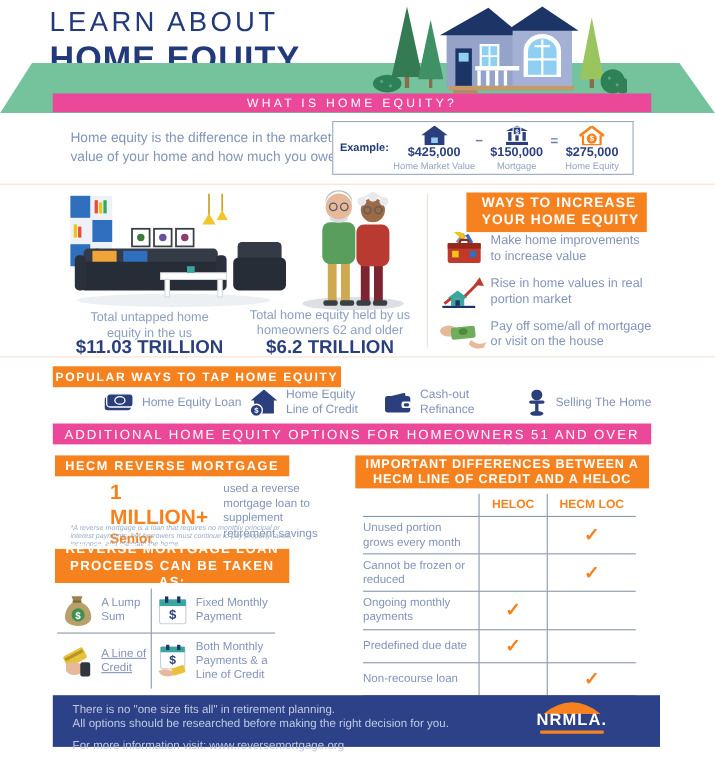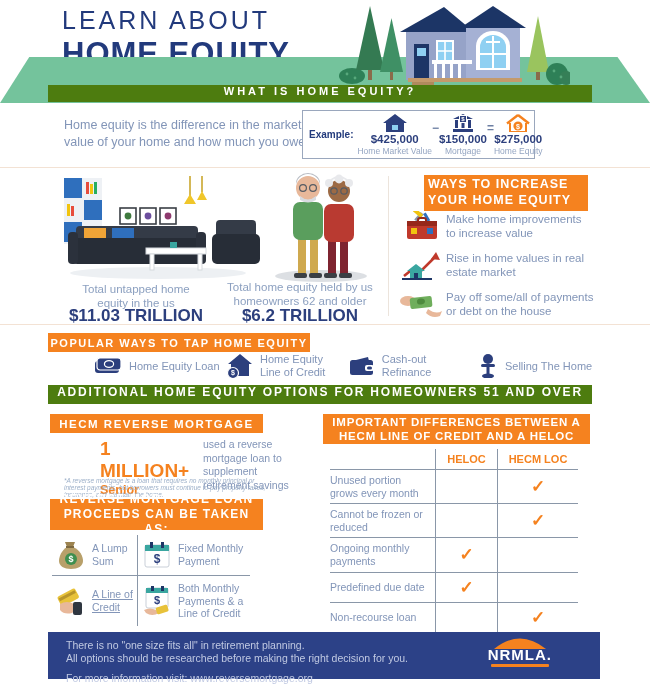--- a/index.html
+++ b/index.html
@@ -1,54 +1,54 @@
 <!DOCTYPE html>
 <html><head>
 <meta charset="utf-8">
 <style>
   * { margin:0; padding:0; box-sizing:border-box; }
   body { background:#ffffff; font-family:"Liberation Sans", sans-serif; }
   .page { position:relative; width:650px; height:691px; background:#ffffff; overflow:hidden; }
 
   
-  .title-block { position:absolute; left:62px; top:6px; color:#223a7c; }
+  .title-block { position:absolute; left:45px; top:6px; color:#223a7c; }
   .title-line1 { font-size:25px; font-weight:400; letter-spacing:3px; }
   .title-line2 { font-size:31px; font-weight:800; letter-spacing:1px; margin-top:1px; }
   .grass-band { position:absolute; left:0; top:57px; width:650px; height:46px; background:#74c39c;
                 clip-path:polygon(4.5% 0, 95% 0, 100% 100%, 0 100%); }
   .scene { position:absolute; left:338px; top:2px; }
-  .navy-banner { position:absolute; background:#4d7c0f; color:#ffffff; font-weight:bold;
-                 display:flex; align-items:flex-start; justify-content:center; }
+  .navy-banner { position:absolute; background:#ec4899; color:#ffffff; font-weight:normal;
+                 display:flex; align-items:center; justify-content:center; }
   .banner1 { left:48px; top:85px; width:544px; height:17px; font-size:11px; letter-spacing:3px; }
   .banner2 { left:48px; top:385px; width:544px; height:19px; font-size:12px; letter-spacing:1.8px; }
 
   
   .desc { position:absolute; left:64px; top:117px; width:252px; font-size:12.5px; line-height:1.35;
           color:#8295b8; }
-  .example-box { position:absolute; left:302px; top:110px; width:233px; height:49px;
+  .example-box { position:absolute; left:302px; top:110px; width:274px; height:49px;
                  border:1.5px solid #9aa7bd; background:#fff; display:flex; align-items:center;
                  padding:2px 6px; }
   .example-label { font-size:10px; font-weight:bold; color:#223a7c; margin-right:4px; }
   .ex-item { display:flex; flex-direction:column; align-items:center; width:76px; }
   .ex-amount { font-size:11.5px; font-weight:bold; color:#2c3f7d; margin-top:1px; }
   .ex-caption { font-size:8.5px; color:#94a5c2; margin-top:1px; white-space:nowrap; }
   .ex-op { font-size:12px; font-weight:bold; color:#6d7fa3; margin-top:-14px; }
 
   .hdivider { position:absolute; left:0; width:650px; height:1px; background:#f3e2d4; }
   .vdivider { position:absolute; width:1px; background:#ece4dc; }
 
   
   .stat-caption { position:absolute; text-align:center; font-size:11.5px; line-height:1.25; color:#8ca0c0; }
   .stat-value { position:absolute; text-align:center; font-size:17px; font-weight:800; color:#2c3f7d; }
 
   
   .orange-header { background:#f5821f; color:#ffffff; font-weight:bold; display:flex;
                    align-items:center; justify-content:center; text-align:center; }
   .ways-box { position:absolute; left:424px; top:175px; width:164px; height:36px; font-size:12.5px;
-              letter-spacing:1px; line-height:1.25; justify-content:flex-start; padding-left:4px;
+              letter-spacing:1px; line-height:1.25; justify-content:flex-start; padding-left:14px;
               text-align:left; }
   .ways-list { position:absolute; left:398px; top:210px; width:196px; }
   .ways-item { display:flex; align-items:center; margin-bottom:7px; min-height:32px; }
   .ways-icon { width:48px; display:flex; justify-content:center; flex-shrink:0; }
   .ways-text { font-size:11.5px; line-height:1.25; color:#8295b8; }
 
   
   .popular-header { position:absolute; left:48px; top:333px; width:262px; height:19px; font-size:11px;
                     letter-spacing:1.5px; }
   .popular-row { position:absolute; left:56px; top:353px; width:538px; display:flex; align-items:center; }
@@ -318,32 +318,32 @@
       <span class="ways-icon">
         <svg width="40" height="30" viewBox="0 0 40 30">
           <polyline points="2,26 12,18 19,21 34,6" fill="none" stroke="#c0392b" stroke-width="2.6"></polyline>
           <polygon points="34,2 38,10 29,9" fill="#c0392b"></polygon>
           <polygon points="14,14 5,21 23,21" fill="#3aa6a0"></polygon>
           <rect x="8" y="21" width="12" height="7" fill="#3aa6a0"></rect>
           <rect x="12" y="23" width="4" height="5" fill="#1d3566"></rect>
           <rect x="0" y="28" width="30" height="2" fill="#1d3566"></rect>
         </svg>
       </span>
-      <span class="ways-text">Rise in home values in real estate market</span>
+      <span class="ways-text">Rise in home values in real portion market</span>
     </div>
     <div class="ways-item">
       <span class="ways-icon">
         <svg width="44" height="26" viewBox="0 0 44 26">
           <ellipse cx="8" cy="10" rx="8" ry="5" fill="#e8b89a"></ellipse>
           <rect x="10" y="6" width="22" height="11" rx="2" fill="#6fae5c" transform="rotate(-6 21 11)"></rect>
           <ellipse cx="21" cy="10.5" rx="4" ry="3" fill="#4e8a3e" transform="rotate(-6 21 11)"></ellipse>
           <path d="M28,18 q8,6 14,2 l-2,5 q-8,3 -14,-3 z" fill="#e8b89a"></path>
         </svg>
       </span>
-      <span class="ways-text">Pay off some/all of payments or debt on the house</span>
+      <span class="ways-text">Pay off some/all of mortgage or visit on the house</span>
     </div>
   </div>
 
   <div class="hdivider" style="top:324px;"></div>
 
   <div class="orange-header popular-header">POPULAR WAYS TO TAP HOME EQUITY</div>
 
   <div class="popular-row">
     <div class="pop-item" style="width:148px;margin-left:39px;">
       <span class="pop-icon">

